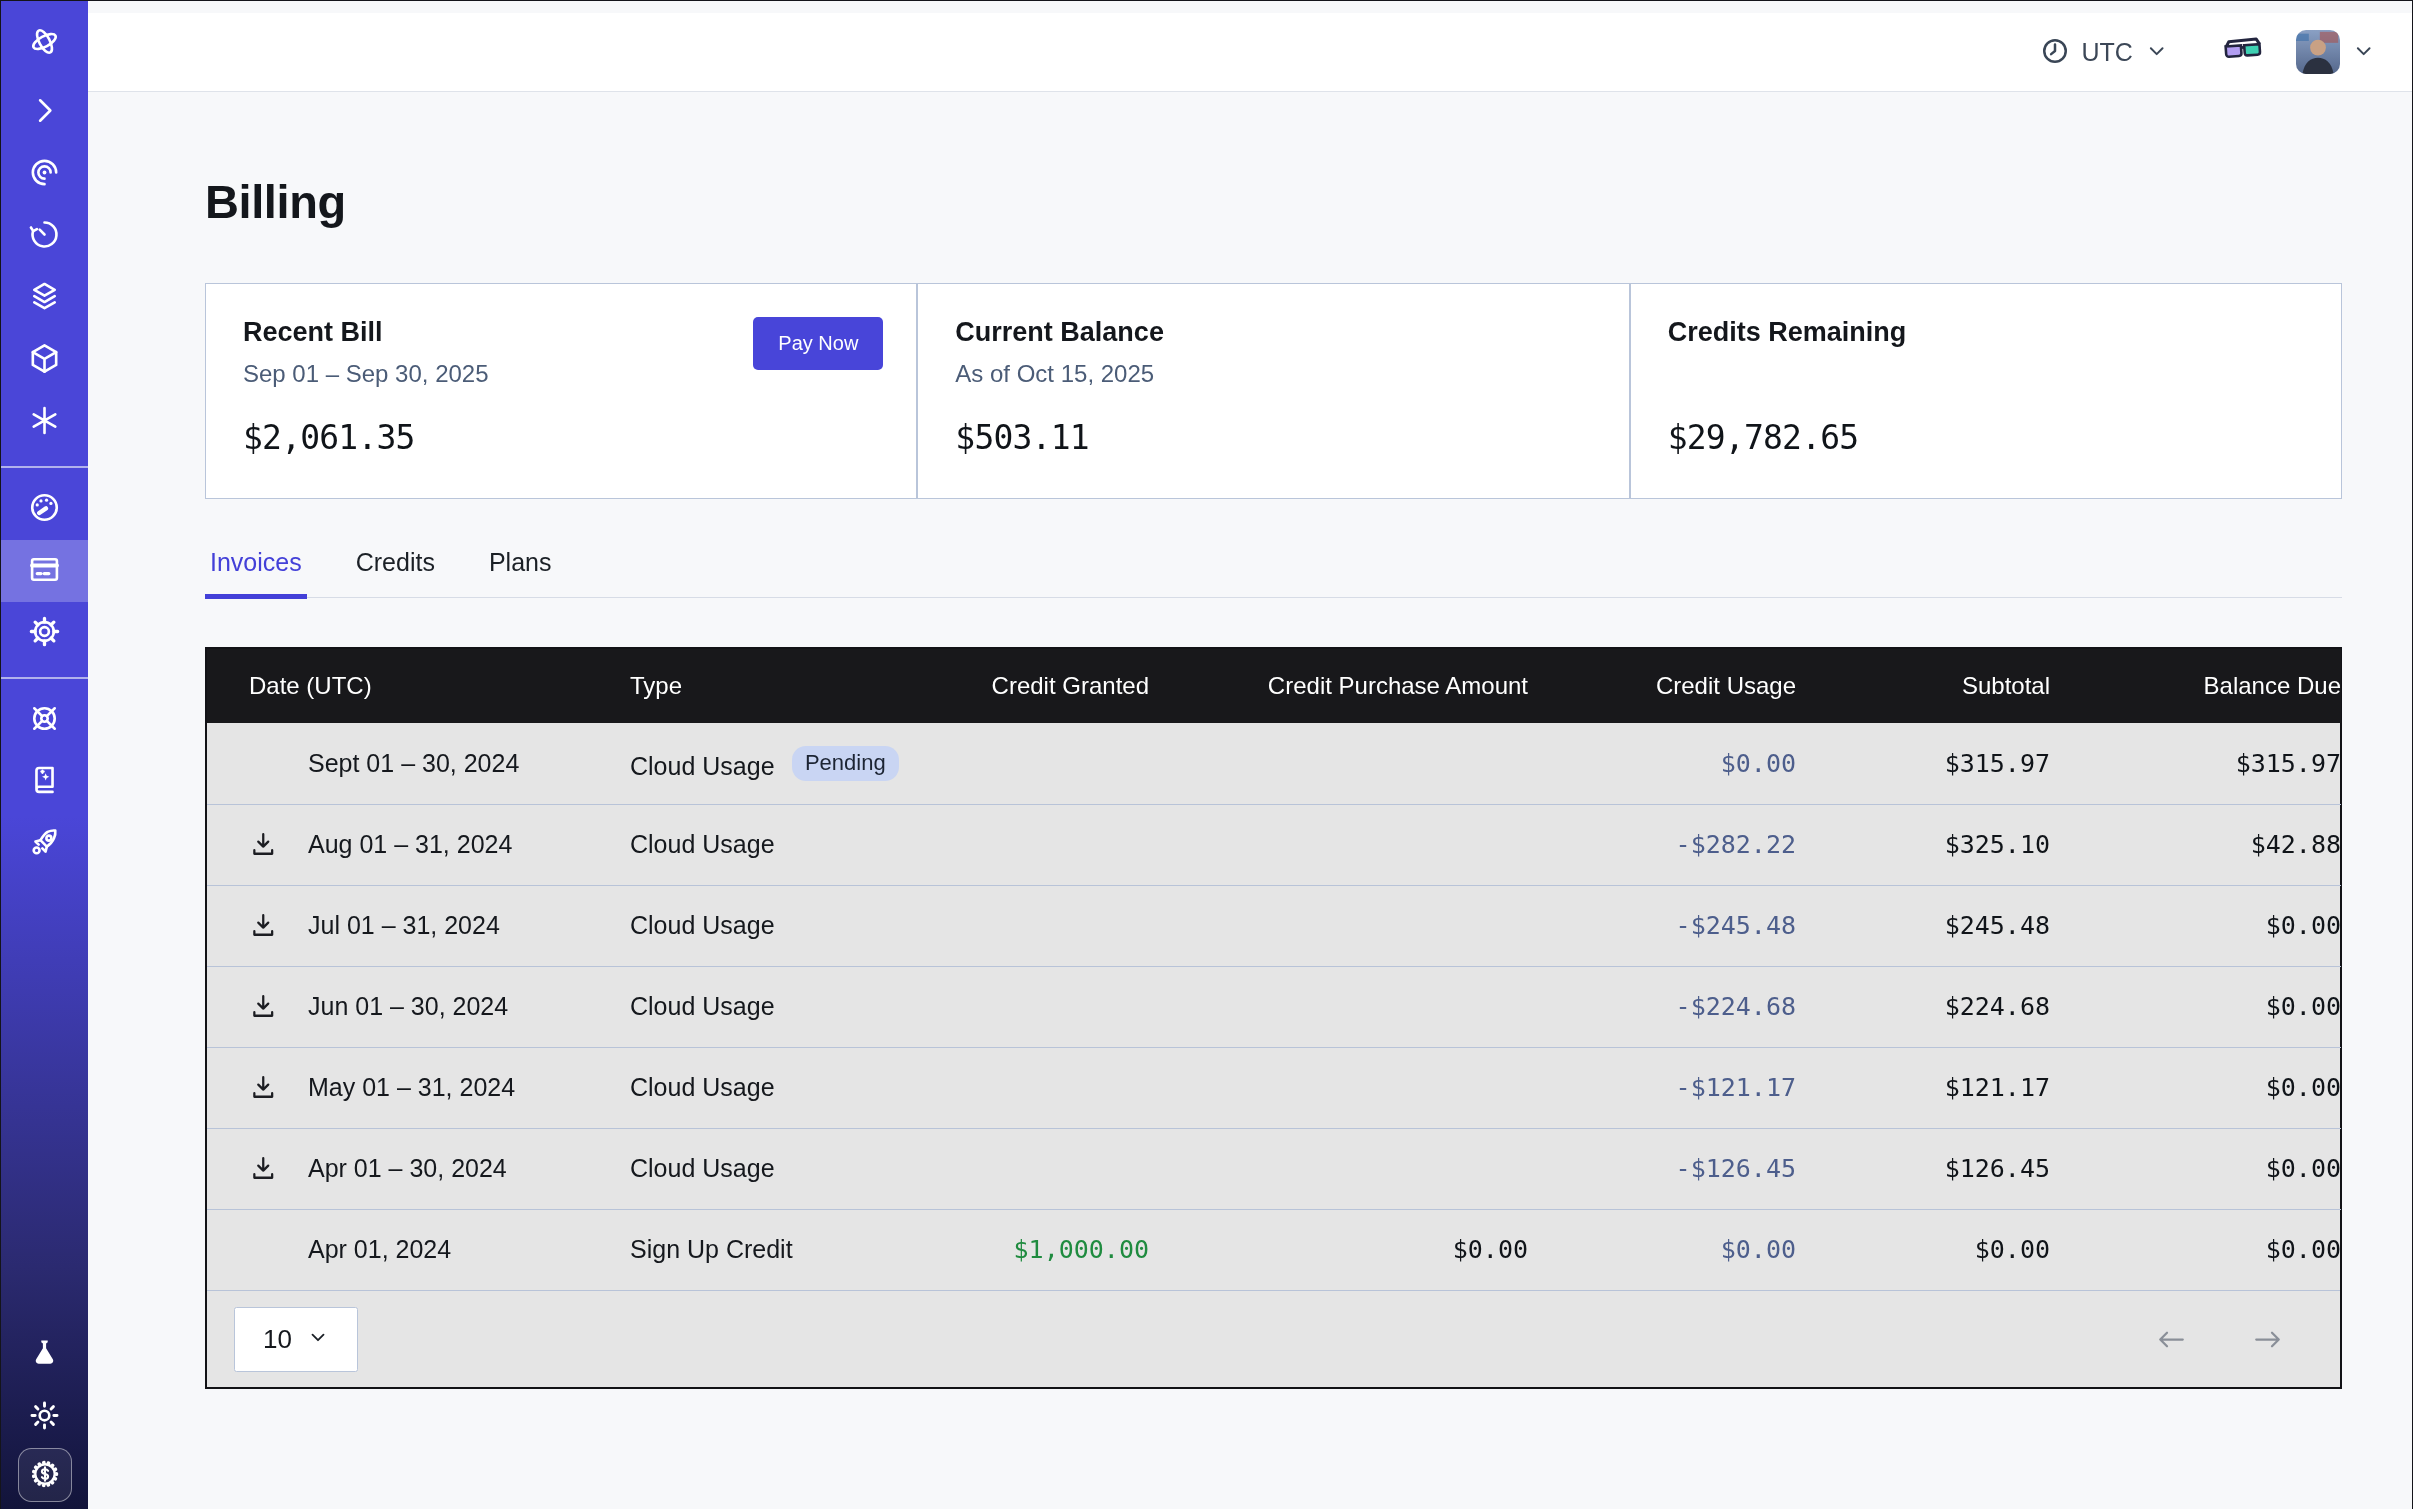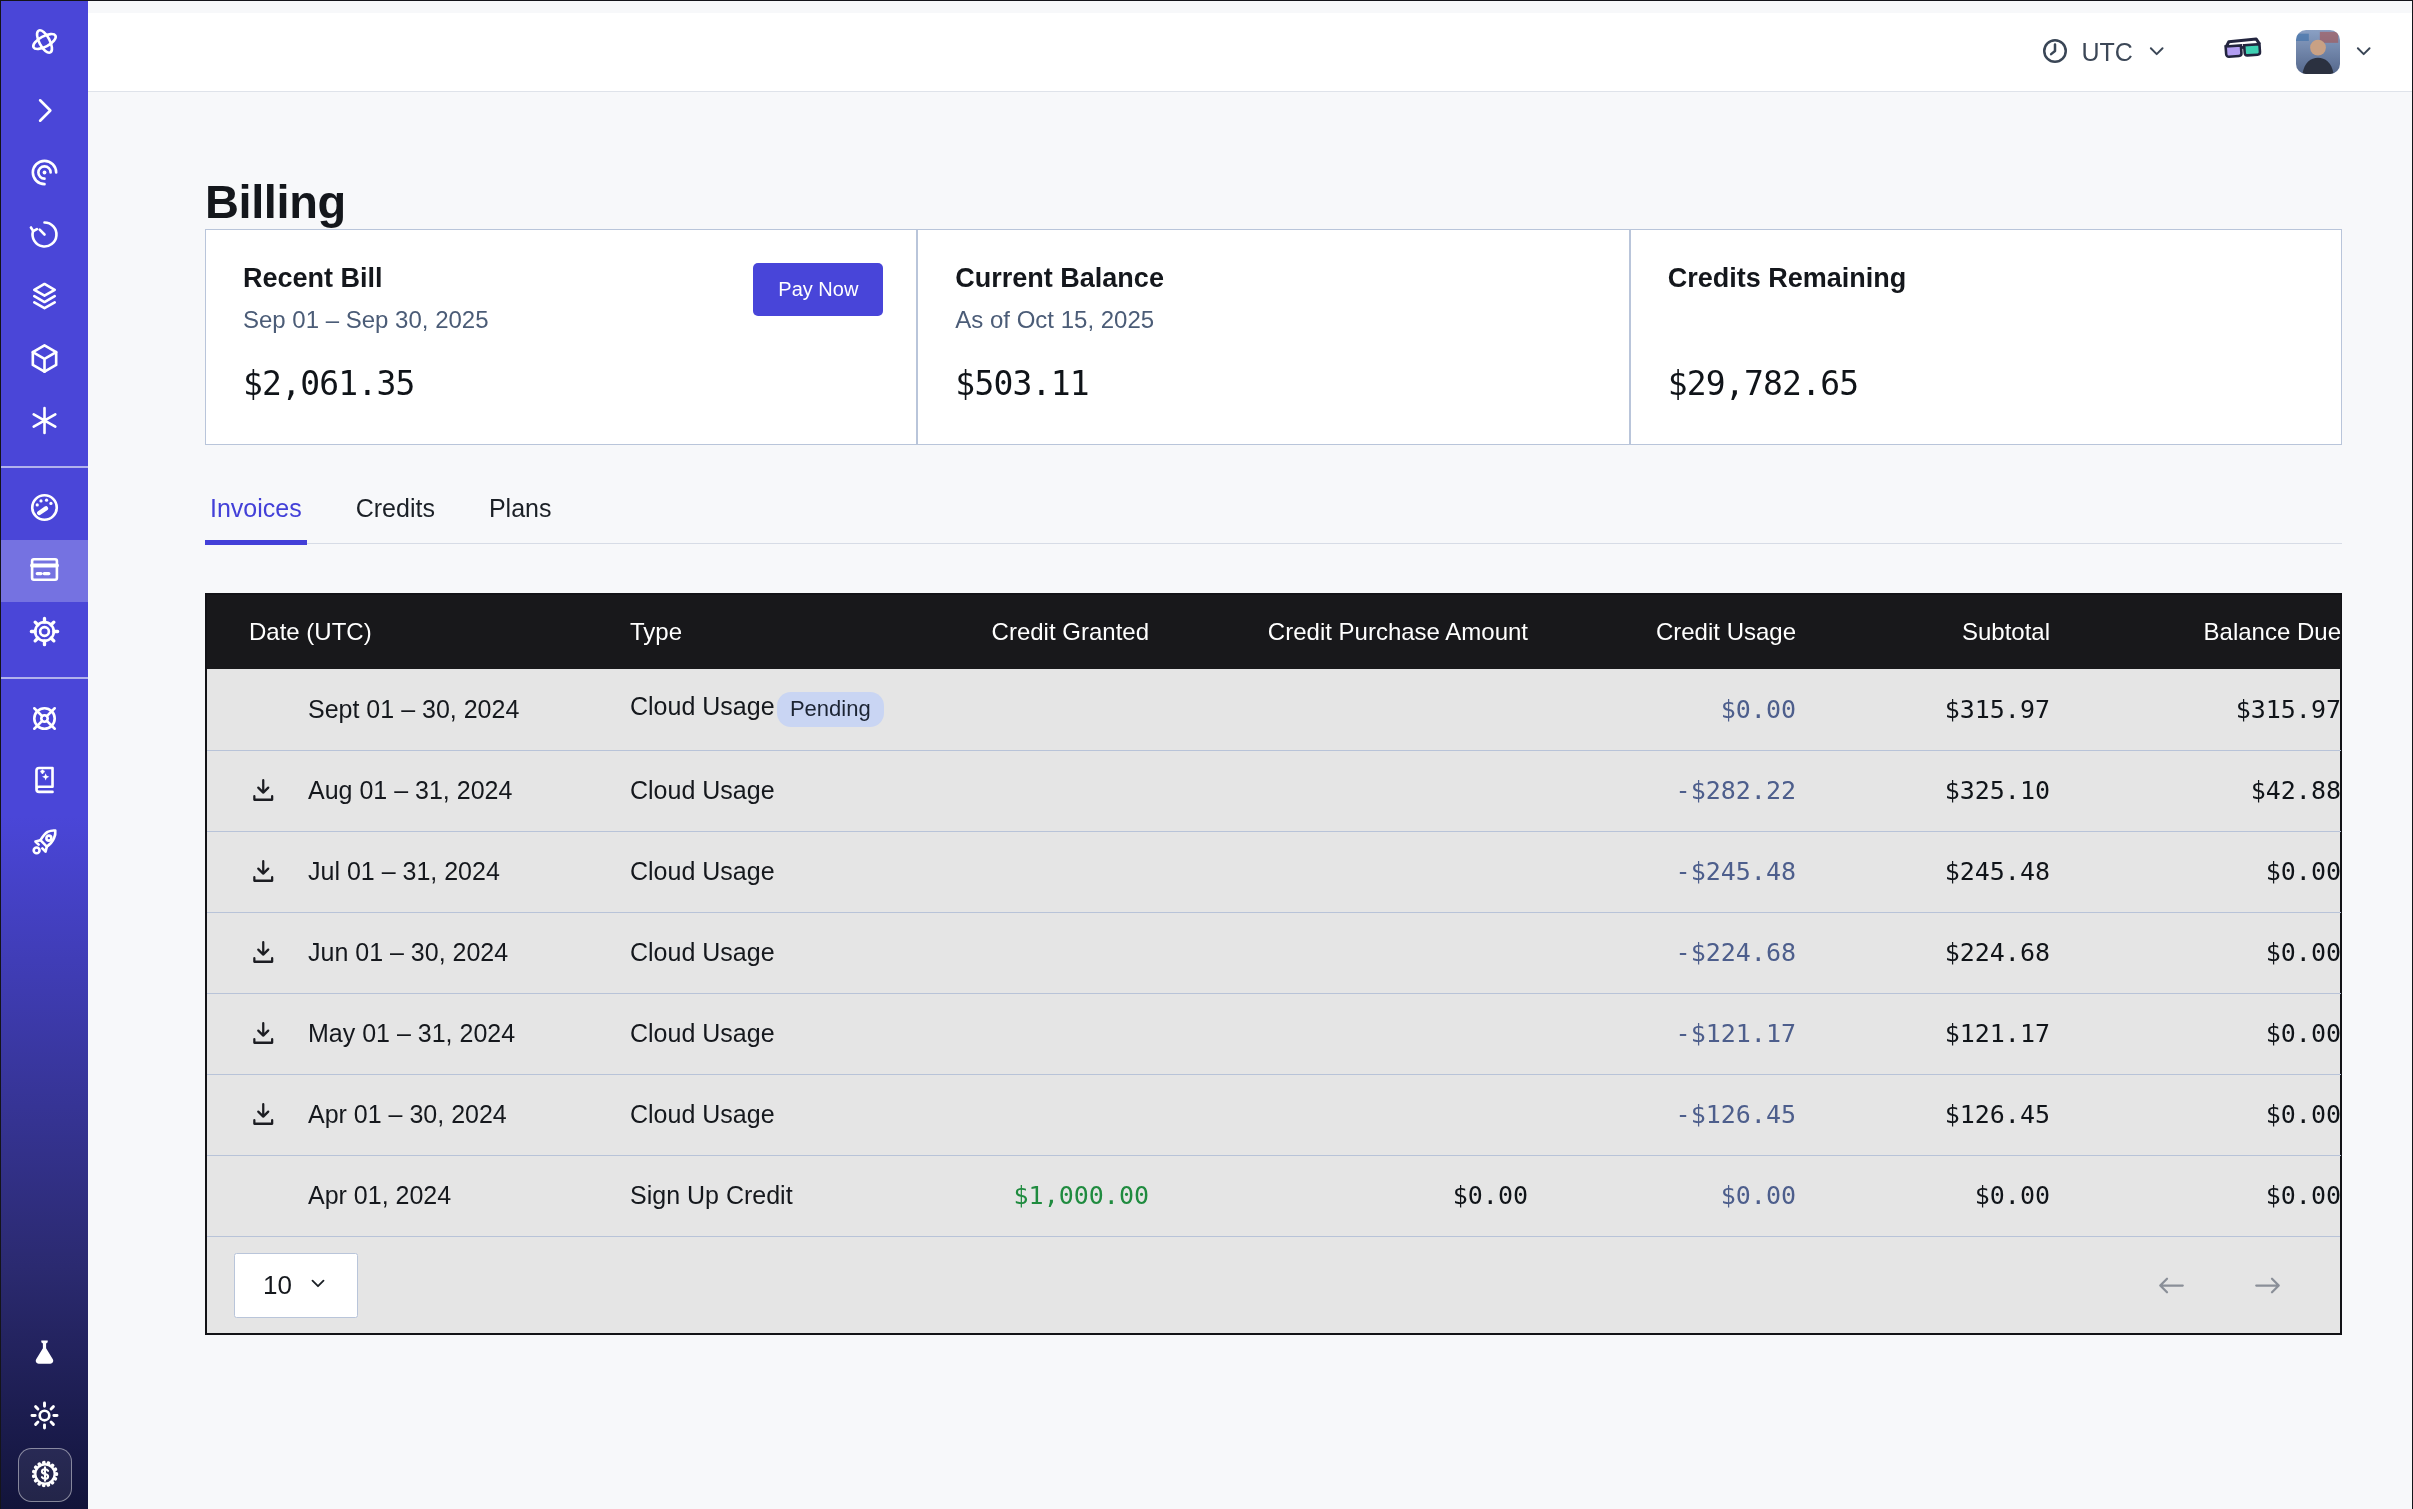--- a/index.html
+++ b/index.html
@@ -33,21 +33,21 @@
   .tz-label{font-size:25px;color:#3c4757}
   .tb-gap-lg{width:55px}.tb-gap-md{width:33px}.tb-gap-sm{width:11.7px}
   .glasses{transform:rotate(-4deg);cursor:pointer}
   .avatar{width:44px;height:44px;border-radius:10px;overflow:hidden;cursor:pointer}
   .avatar svg{display:block;width:100%;height:100%}
 
   
   .main{position:absolute;left:87px;top:79px;right:0;bottom:0;padding:0 70px 0 117px}
   h1.page-title{font-size:47px;font-weight:700;letter-spacing:-0.4px;margin-top:94px;color:#14171c}
 
-  .cards{display:flex;}
+  .cards{display:flex;margin-top:54px}
   .card{flex:1;height:216px;background:#fff;border:1.7px solid var(--card-border);padding:33px 37px;position:relative}
   .card-title{font-size:27px;font-weight:700;color:#14171c}
   .card-sub{font-size:24px;color:var(--slate);margin-top:11.7px;min-height:28.5px}
   .card-amount{font-family:"DejaVu Sans Mono",monospace;font-size:33px;color:#101419;margin-top:30px;letter-spacing:-0.8px}
   .pay-btn{position:absolute;top:33px;right:33px;background:var(--accent);color:#fff;border:none;
     font-family:"Liberation Sans",sans-serif;font-size:20px;padding:15px 25px;border-radius:5px;cursor:pointer}
 
   .tabs{display:flex;gap:44px;margin-top:49px;border-bottom:1.7px solid #d7dce6}
   .tab{font-size:25px;font-weight:500;color:#1b2026;padding:0 5px 20px;cursor:pointer;position:relative}
   .tab.active{color:#4340d8}
@@ -58,21 +58,21 @@
   table{width:100%;border-collapse:collapse;table-layout:fixed}
   thead th{background:var(--header-bg);color:#fff;font-size:24px;font-weight:500;height:74px;text-align:left}
   th.num,td.num{text-align:right}
   th.c-date{padding-left:42px}
   th:last-child,td:last-child{}
   tbody td{height:81px;font-size:25px}
   tbody tr + tr td{border-top:1.7px solid var(--divider)}
   .date-wrap{display:flex;align-items:center;padding-left:42px}
   .dl{background:none;border:none;width:32px;height:32px;margin-right:27px;cursor:pointer;flex:0 0 32px}
   .dl svg{width:28.5px;height:28.5px;display:block}
-  .type-wrap{display:flex;align-items:flex-start;gap:2px}
+  .type-wrap{display:flex;align-items:flex-end;gap:17px}
   .badge{background:var(--pending-bg);color:#1c2433;font-size:22px;padding:6.7px 13.4px;border-radius:14px;line-height:1}
   .money{font-family:"DejaVu Sans Mono",monospace;font-size:25px;color:#101419}
   .money.usage{color:var(--usage)}
   .money.green{color:var(--green)}
 
   .table-footer{border-top:1.7px solid var(--divider);height:97px;display:flex;align-items:center;padding:0 54px 0 27px}
   .page-size{width:124px;height:65px;border:1.7px solid var(--card-border);border-radius:2.5px;background:#fff;
     display:flex;align-items:center;justify-content:center;gap:15px;font-size:26px;cursor:pointer}
   .pager{margin-left:auto;display:flex;gap:59px}
   .pager button{background:none;border:none;cursor:pointer}

